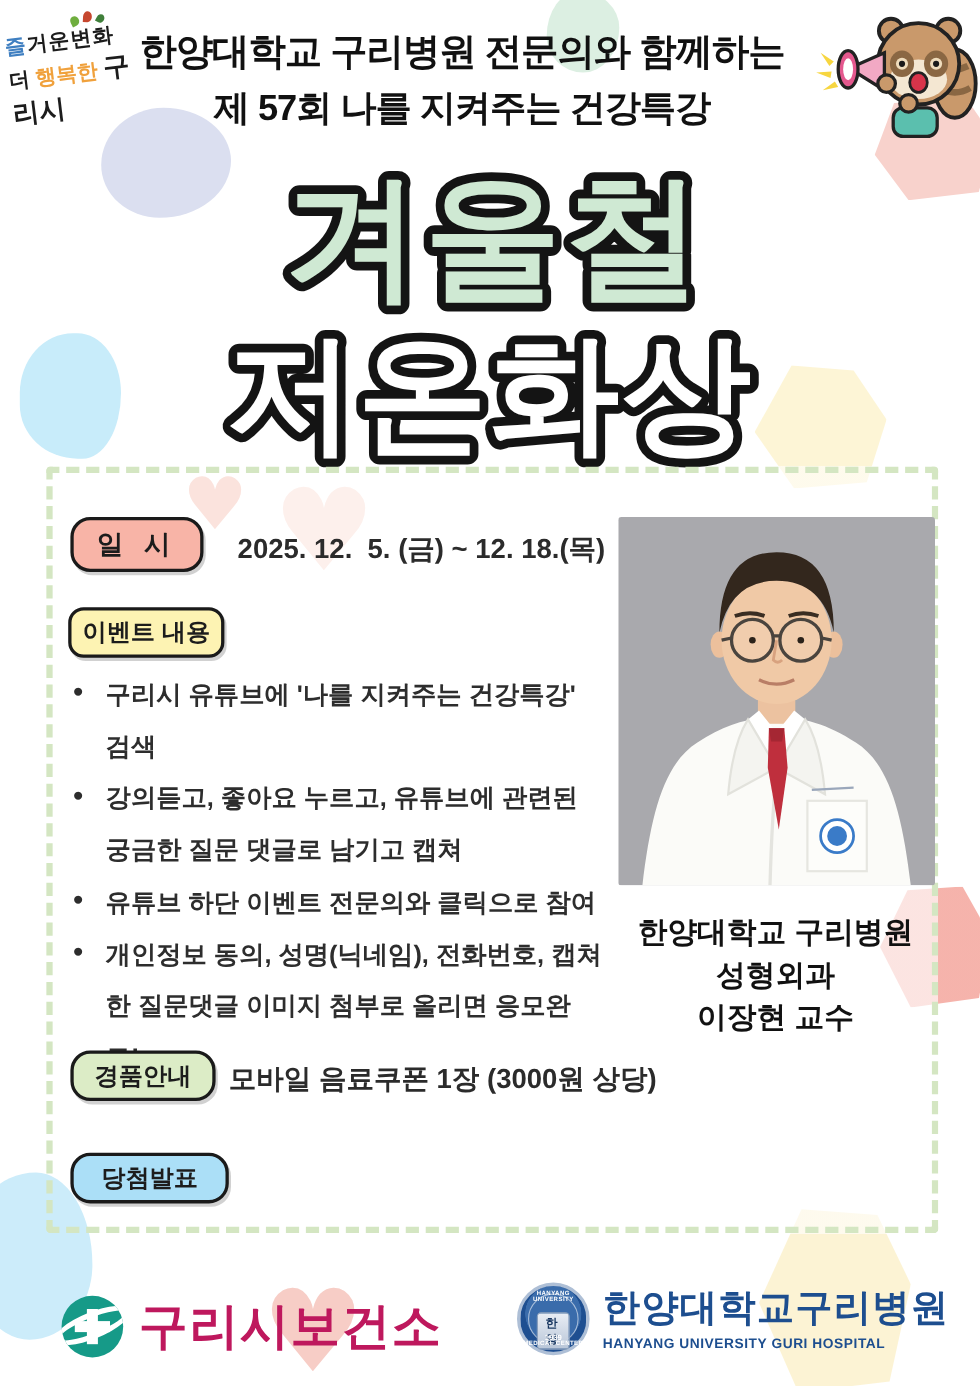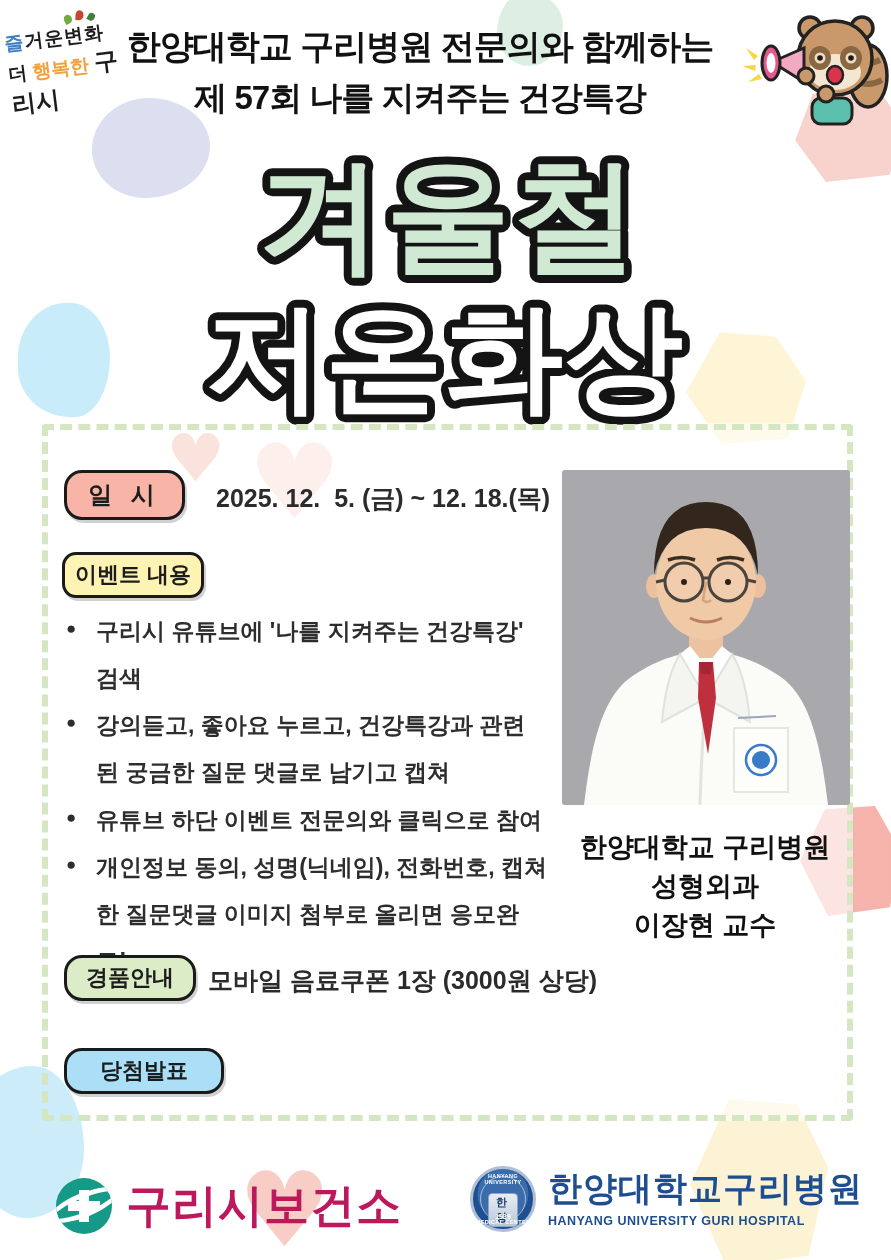--- a/index.html
+++ b/index.html
@@ -59,21 +59,21 @@
   
   .event-box { position:absolute; left:42px; top:424px; width:811px; height:697px;
     border:6px dashed #d4e6c2; border-radius:4px; z-index:2; }
 
   .badge { position:absolute; display:flex; align-items:center; justify-content:center;
     border:3px solid #1a1a1a; border-radius:18px; font-weight:800; font-size:24px; color:#1c1c1c;
     box-shadow:2px 3px 0 rgba(0,0,0,.18); background:#eee; z-index:3; }
   .badge-date { left:64px; top:470px; width:121px; height:50px; background:#f8b4a7; letter-spacing:6px; }
   .badge-event { left:62px; top:552px; width:142px; height:46px; background:#fdf3b3; font-size:22px; border-radius:14px;}
   .badge-prize { left:64px; top:955px; width:132px; height:46px; background:#dcecc6; font-size:22px; }
-  .badge-announce { left:64px; top:1048px; width:160px; height:46px; background:#abdff7; font-size:22px; }
+  .badge-announce { left:64px; top:1048px; width:144px; height:46px; background:#abdff7; font-size:22px; }
 
   .row-text { position:absolute; font-weight:700; font-size:25px; color:#2b2b2b; z-index:3; }
   .keep-space { white-space:pre-wrap; }
   .date-text { left:216px; top:482px; }
   .prize-text { left:208px; top:964px; }
   .announce-text { left:205px; top:1057px; }
 
   .bullets { position:absolute; left:66px; top:608px; width:482px; z-index:3; }
   .bullet { display:flex; font-weight:700; font-size:23px; color:#2d2d2d; line-height:2.05; }
   .bullet .dot { width:30px; flex:0 0 30px; font-size:17px; padding-top:4px; }
@@ -192,21 +192,21 @@
 
   <div class="badge badge-event">이벤트 내용</div>
 
   <div class="bullets">
     <div class="bullet">
       <span class="dot">●</span>
       <span class="btext">구리시 유튜브에 '나를 지켜주는 건강특강' 검색</span>
     </div>
     <div class="bullet">
       <span class="dot">●</span>
-      <span class="btext">강의듣고, 좋아요 누르고, 건강특강과 관련된 궁금한 질문 댓글로 남기고 캡쳐</span>
+      <span class="btext">강의듣고, 좋아요 누르고, 유튜브에 관련된 궁금한 질문 댓글로 남기고 캡쳐</span>
     </div>
     <div class="bullet">
       <span class="dot">●</span>
       <span class="btext">유튜브 하단 이벤트 전문의와 클릭으로 참여</span>
     </div>
     <div class="bullet">
       <span class="dot">●</span>
       <span class="btext">개인정보 동의, 성명(닉네임), 전화번호, 캡쳐한 질문댓글 이미지 첨부로 올리면 응모완료!</span>
     </div>
   </div>

